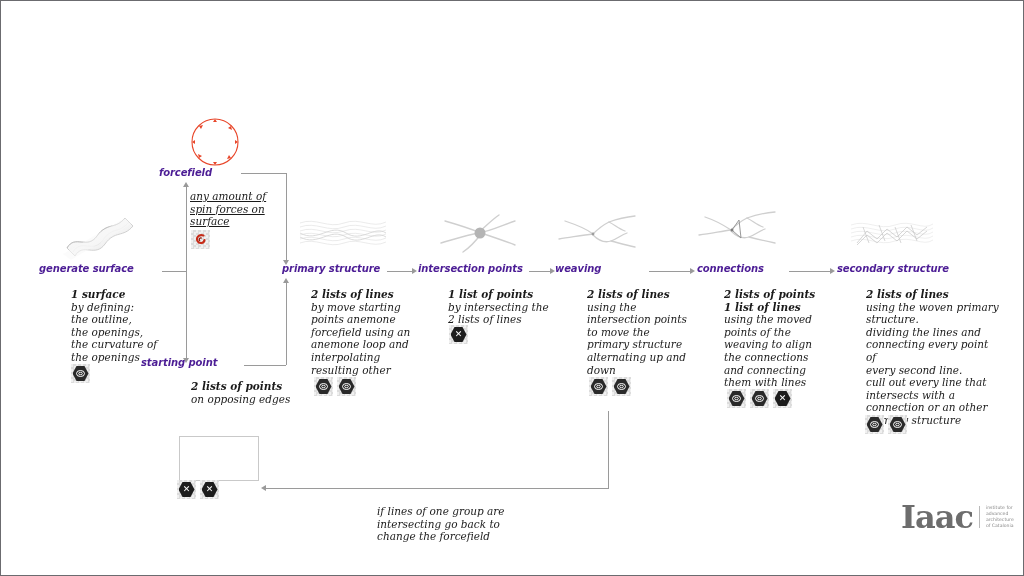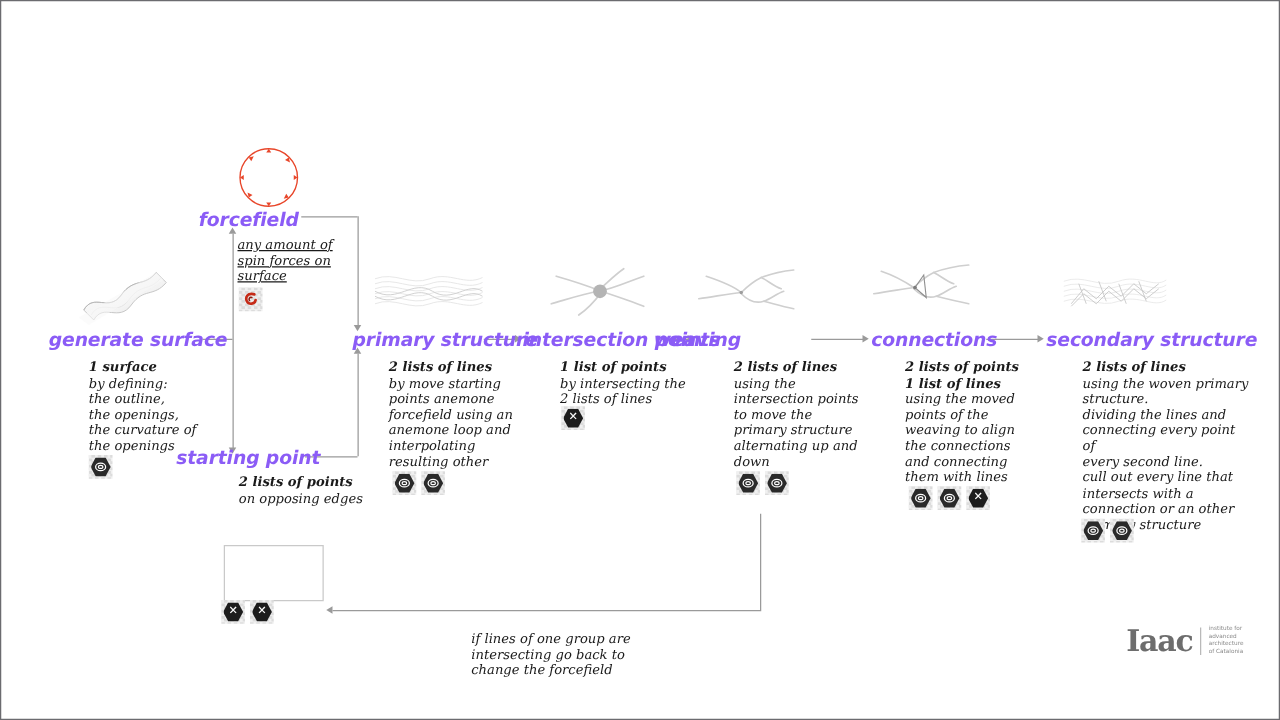--- a/index.html
+++ b/index.html
@@ -15,22 +15,22 @@
     border: 1px solid #6b6b6f;
     box-sizing: border-box;
     overflow: hidden;
     font-family: "DejaVu Sans", sans-serif;
   }
   .stage-title {
     position: absolute;
     font-family: "DejaVu Sans", sans-serif;
     font-style: italic;
     font-weight: bold;
-    font-size: 15px;
-    color: #8b5cf6;
+    font-size: 10px;
+    color: #4c1d95;
     white-space: nowrap;
     letter-spacing: -0.1px;
   }
   .desc {
     position: absolute;
     font-family: "DejaVu Serif", serif;
     font-style: italic;
     font-size: 10.5px;
     line-height: 12.6px;
     color: #1a1a1a;
@@ -135,21 +135,21 @@
   
   #logo {
     position: absolute;
     display: flex;
     align-items: center;
     gap: 6px;
   }
   #logo .mark {
     font-family: "DejaVu Serif", serif;
     font-weight: bold;
-    font-size: 24px;
+    font-size: 32px;
     color: #6d6d6d;
     letter-spacing: -1px;
     line-height: 1;
   }
   #logo .bar {
     width: 1px;
     height: 22px;
     background: #b9b9b9;
   }
   #logo .tag {
@@ -390,21 +390,21 @@
     <span class="ln">by intersecting the</span>
     <span class="ln">2 lists of lines</span>
   </div>
   <div class="icons" style="left:448px; top:324px;">
     <div class="gh-icon">
       <div class="hex"></div>
       <div class="glyph">✕</div>
     </div>
   </div>
 
-  <div class="stage-title" style="left:522px; top:262px;">weaving</div>
+  <div class="stage-title" style="left:554px; top:262px;">weaving</div>
   <div class="desc" style="left:586px; top:287px; width:105px;">
     <span class="hd">2 lists of lines</span>
     <span class="ln">using the</span>
     <span class="ln">intersection points</span>
     <span class="ln">to move the</span>
     <span class="ln">primary structure</span>
     <span class="ln">alternating up and</span>
     <span class="ln">down</span>
   </div>
   <div class="icons" style="left:588px; top:376px;">

